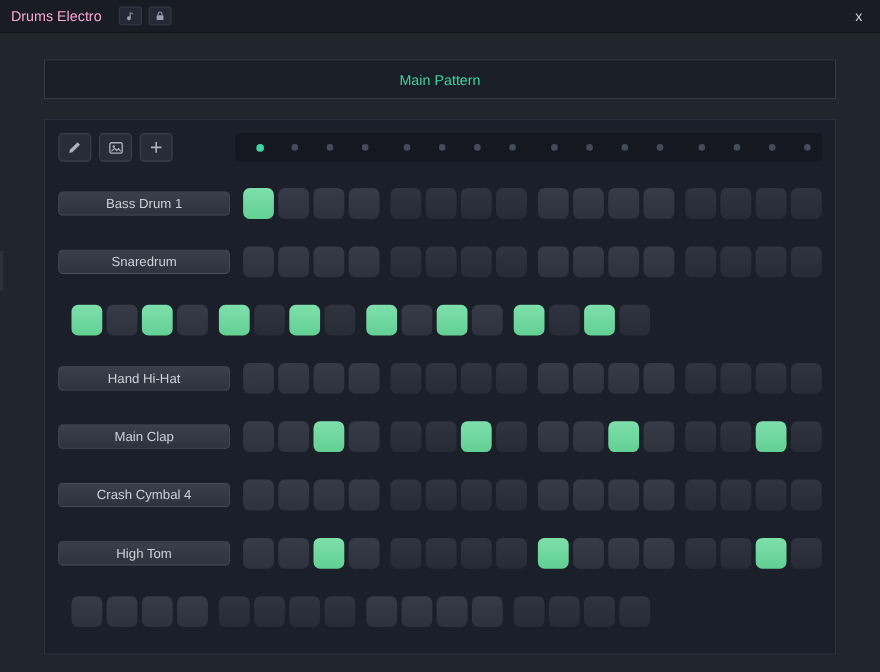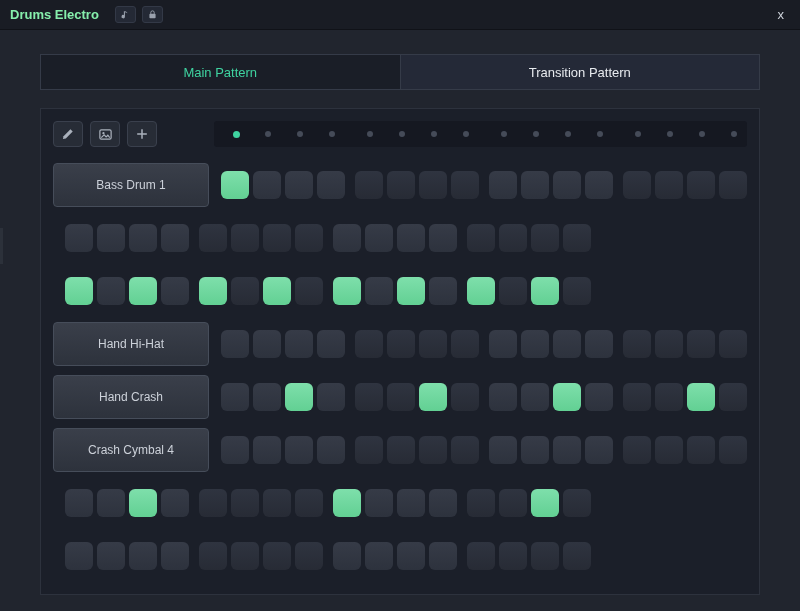--- a/index.html
+++ b/index.html
@@ -10,21 +10,21 @@
     font-family:"Liberation Sans", sans-serif;
     overflow:hidden; position:relative;
   }
   .window { position:absolute; inset:0; background:#21252e; }
 
   
   .titlebar {
     height:30px; background:#191c24; border-bottom:1px solid #101218;
     display:flex; align-items:center; padding:0 10px; gap:6px;
   }
-  .win-title { color:#86efac; font-size:13px; margin-right:10px;font-weight:bold; }
+  .win-title { color:#f9a8d4; font-size:13px; margin-right:10px; }
   .tbtn {
     width:21px; height:17px; background:#242935; border:1px solid #333947;
     border-radius:3px; color:#9aa1ad; display:flex; align-items:center;
     justify-content:center; padding:0; cursor:pointer;
   }
   .tbtn svg { display:block; }
   .close-btn {
     margin-left:auto; background:none; border:none; color:#ccd1d9;
     font-size:13px; line-height:1; padding:2px 6px; cursor:pointer;
   }
@@ -61,21 +61,21 @@
   }
   .dot-group { display:flex; gap:4px; }
   .dot-slot { width:28px; height:26px; display:flex; align-items:center; justify-content:center; }
   .dot { width:6px; height:6px; border-radius:50%; background:#454b58; }
   .dot.current { background:var(--accent, #3fd3a0); width:7px; height:7px; }
 
   
   .rows { padding:18px 12px 0 12px; }
   .track-row { display:flex; align-items:center; height:40px; margin-bottom:13px; }
   .track-btn {
-    width:158px; height:44px; border-radius:4px; cursor:pointer;
+    width:158px; height:22px; border-radius:4px; cursor:pointer;
     background:linear-gradient(180deg,#3a3f4a,#2d323c);
     border:1px solid #464d5a; color:#ccd1d9; font-size:12px;
     font-family:"Liberation Sans", sans-serif;
   }
   .cells { display:flex; gap:10px; margin-left:12px; }
   .cell-group { display:flex; gap:4px; }
   .cell {
     width:28px; height:28px; border-radius:6px; border:none; padding:0; cursor:pointer;
     background:linear-gradient(180deg,#363b47,#2d323d);
   }
@@ -111,21 +111,20 @@
           <rect x="3.5" y="7" width="9" height="6.5" rx="1.2" fill="#9aa1ad"></rect>
           <path d="M5.5 7V5.2a2.5 2.5 0 0 1 5 0V7" fill="none" stroke="#9aa1ad" stroke-width="1.4"></path>
         </svg>
       </span>
     </button>
     <button class="close-btn">x</button>
   </div>
 
   <div class="tabbar">
     <div class="tab active">Main Pattern</div>
-    <div class="tab">Transition Pattern</div>
   </div>
 
   <div class="panel">
     <div class="toolbar">
       <button class="toolbtn">
         <span>
           <svg width="14" height="14" viewBox="0 0 16 16">
             <path d="M10.8 2.6l2.6 2.6-7.9 7.9-3.3.7.7-3.3z" fill="#aab1bc"></path>
           </svg>
         </span>
@@ -230,20 +229,21 @@
             </div>
             <div class="cell-group odd">
               <button class="cell"></button>
               <button class="cell"></button>
               <button class="cell"></button>
               <button class="cell"></button>
             </div>
           </div>
         </div>
         <div class="track-row">
+          <button class="track-btn">Snaredrum</button>
           <div class="cells">
             <div class="cell-group">
               <button class="cell"></button>
               <button class="cell"></button>
               <button class="cell"></button>
               <button class="cell"></button>
             </div>
             <div class="cell-group odd">
               <button class="cell"></button>
               <button class="cell"></button>
@@ -315,21 +315,21 @@
             </div>
             <div class="cell-group odd">
               <button class="cell"></button>
               <button class="cell"></button>
               <button class="cell"></button>
               <button class="cell"></button>
             </div>
           </div>
         </div>
         <div class="track-row">
-          <button class="track-btn">Hand Crash</button>
+          <button class="track-btn">Main Clap</button>
           <div class="cells">
             <div class="cell-group">
               <button class="cell"></button>
               <button class="cell"></button>
               <button class="cell on"></button>
               <button class="cell"></button>
             </div>
             <div class="cell-group odd">
               <button class="cell"></button>
               <button class="cell"></button>
@@ -373,20 +373,21 @@
             </div>
             <div class="cell-group odd">
               <button class="cell"></button>
               <button class="cell"></button>
               <button class="cell"></button>
               <button class="cell"></button>
             </div>
           </div>
         </div>
         <div class="track-row">
+          <button class="track-btn">High Tom</button>
           <div class="cells">
             <div class="cell-group">
               <button class="cell"></button>
               <button class="cell"></button>
               <button class="cell on"></button>
               <button class="cell"></button>
             </div>
             <div class="cell-group odd">
               <button class="cell"></button>
               <button class="cell"></button>

